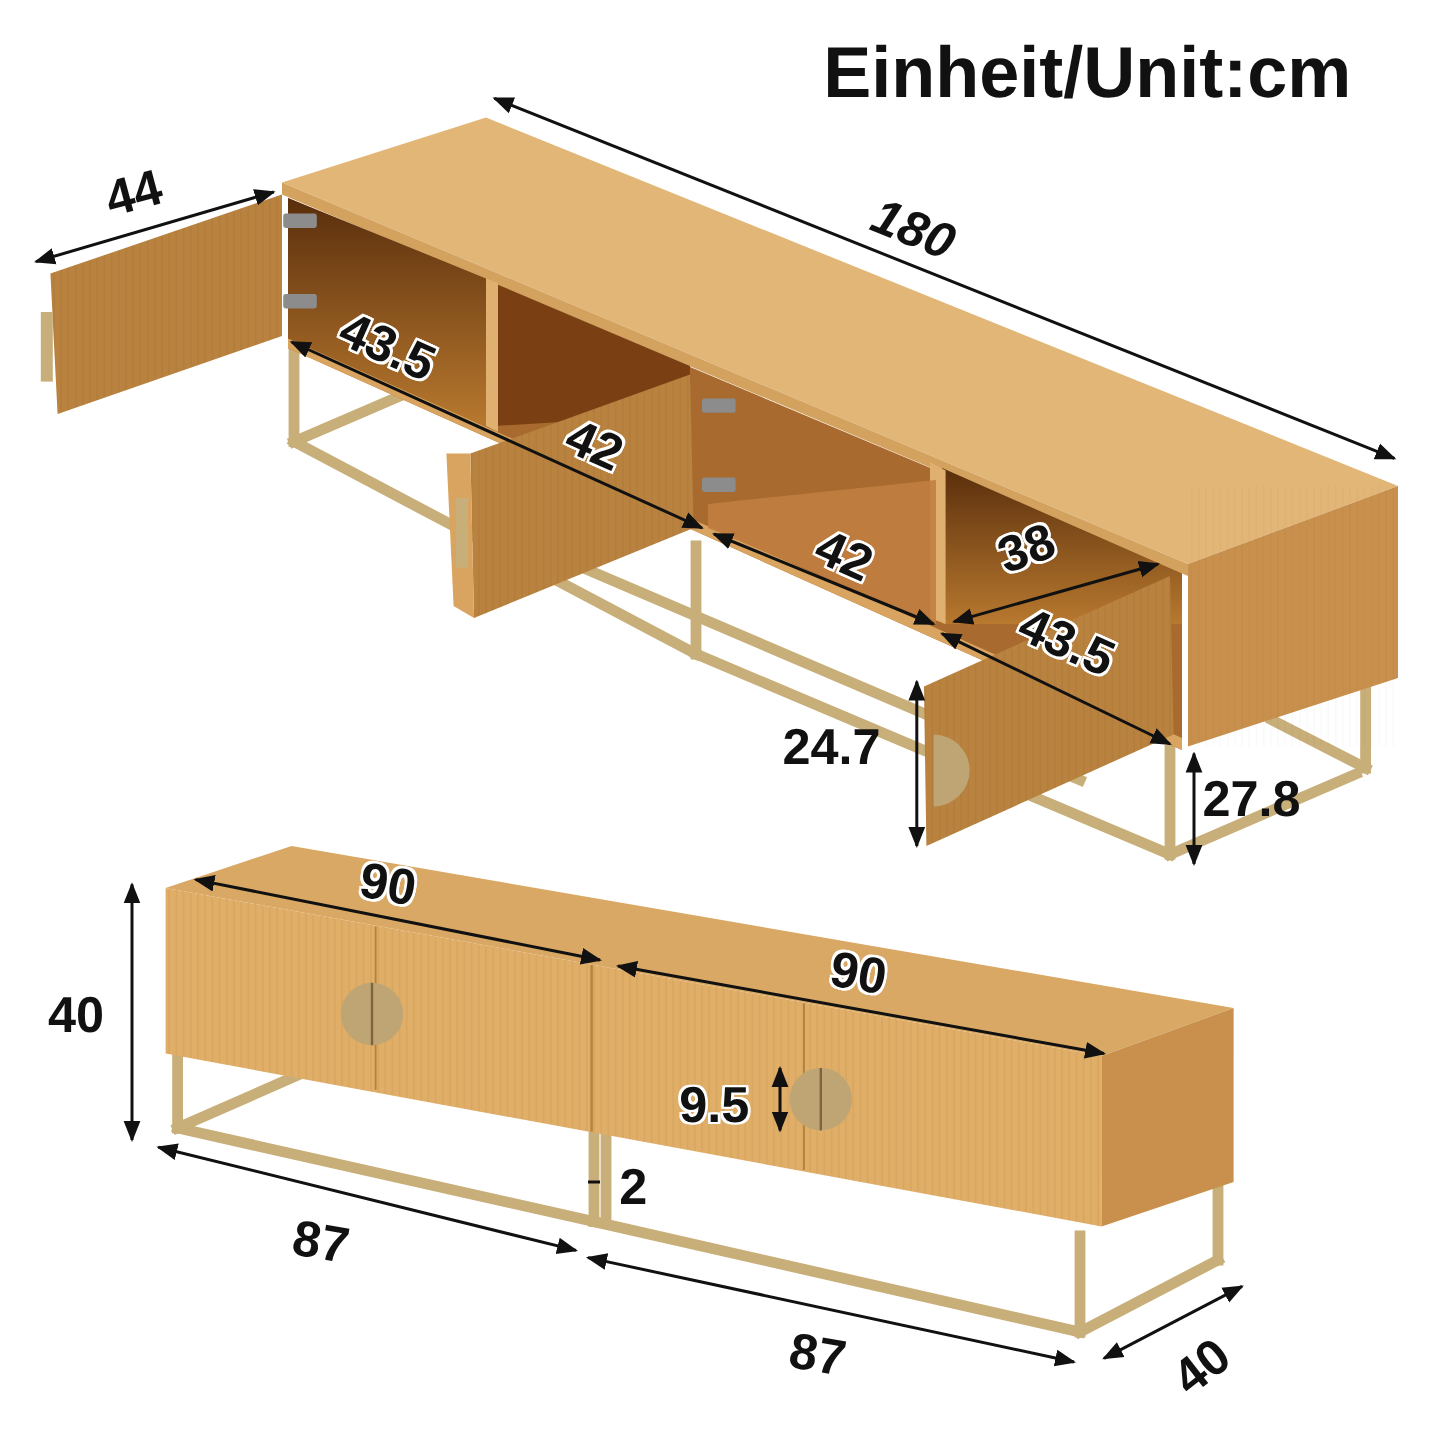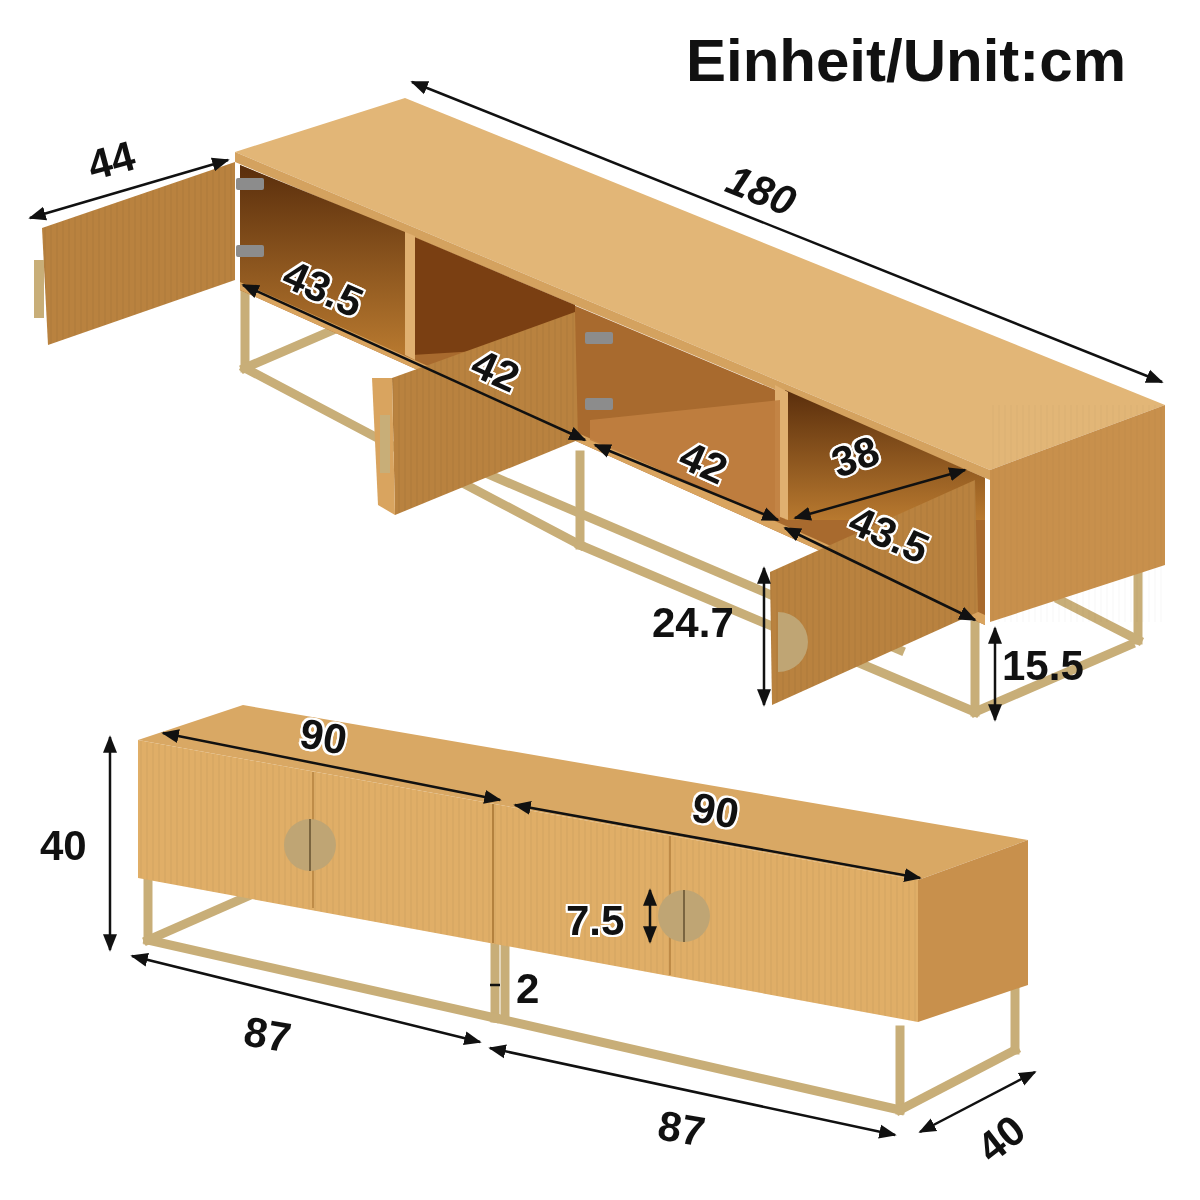--- a/index.html
+++ b/index.html
@@ -148,25 +148,25 @@
 
   
   <div class="dim" style="left:88px;top:140px;transform:rotate(-15deg);">44</div>
   <div class="dim" style="left:726px;top:170px;transform:rotate(22deg);font-style:italic;">180</div>
   <div class="dim outlined" style="left:282px;top:268px;transform:rotate(24deg);">43.5</div>
   <div class="dim outlined" style="left:472px;top:350px;transform:rotate(24deg);">42</div>
   <div class="dim outlined" style="left:680px;top:442px;transform:rotate(24deg);">42</div>
   <div class="dim outlined" style="left:832px;top:436px;transform:rotate(-20deg);">38</div>
   <div class="dim outlined" style="left:848px;top:514px;transform:rotate(24deg);">43.5</div>
   <div class="dim" style="left:652px;top:602px;">24.7</div>
-  <div class="dim" style="left:1002px;top:645px;">15.5</div>
+  <div class="dim" style="left:1002px;top:645px;">27.8</div>
 
   
   <div class="dim outlined" style="left:300px;top:716px;transform:rotate(10deg);">90</div>
   <div class="dim outlined" style="left:692px;top:790px;transform:rotate(10deg);">90</div>
   <div class="dim" style="left:40px;top:825px;">40</div>
-  <div class="dim outlined" style="left:566px;top:900px;">7.5</div>
+  <div class="dim outlined" style="left:566px;top:900px;">9.5</div>
   <div class="dim" style="left:516px;top:968px;">2</div>
   <div class="dim" style="left:244px;top:1014px;transform:rotate(10deg);">87</div>
   <div class="dim" style="left:658px;top:1108px;transform:rotate(10deg);">87</div>
   <div class="dim" style="left:978px;top:1118px;transform:rotate(-38deg);">40</div>
 
 </div>
 
 </body></html>

